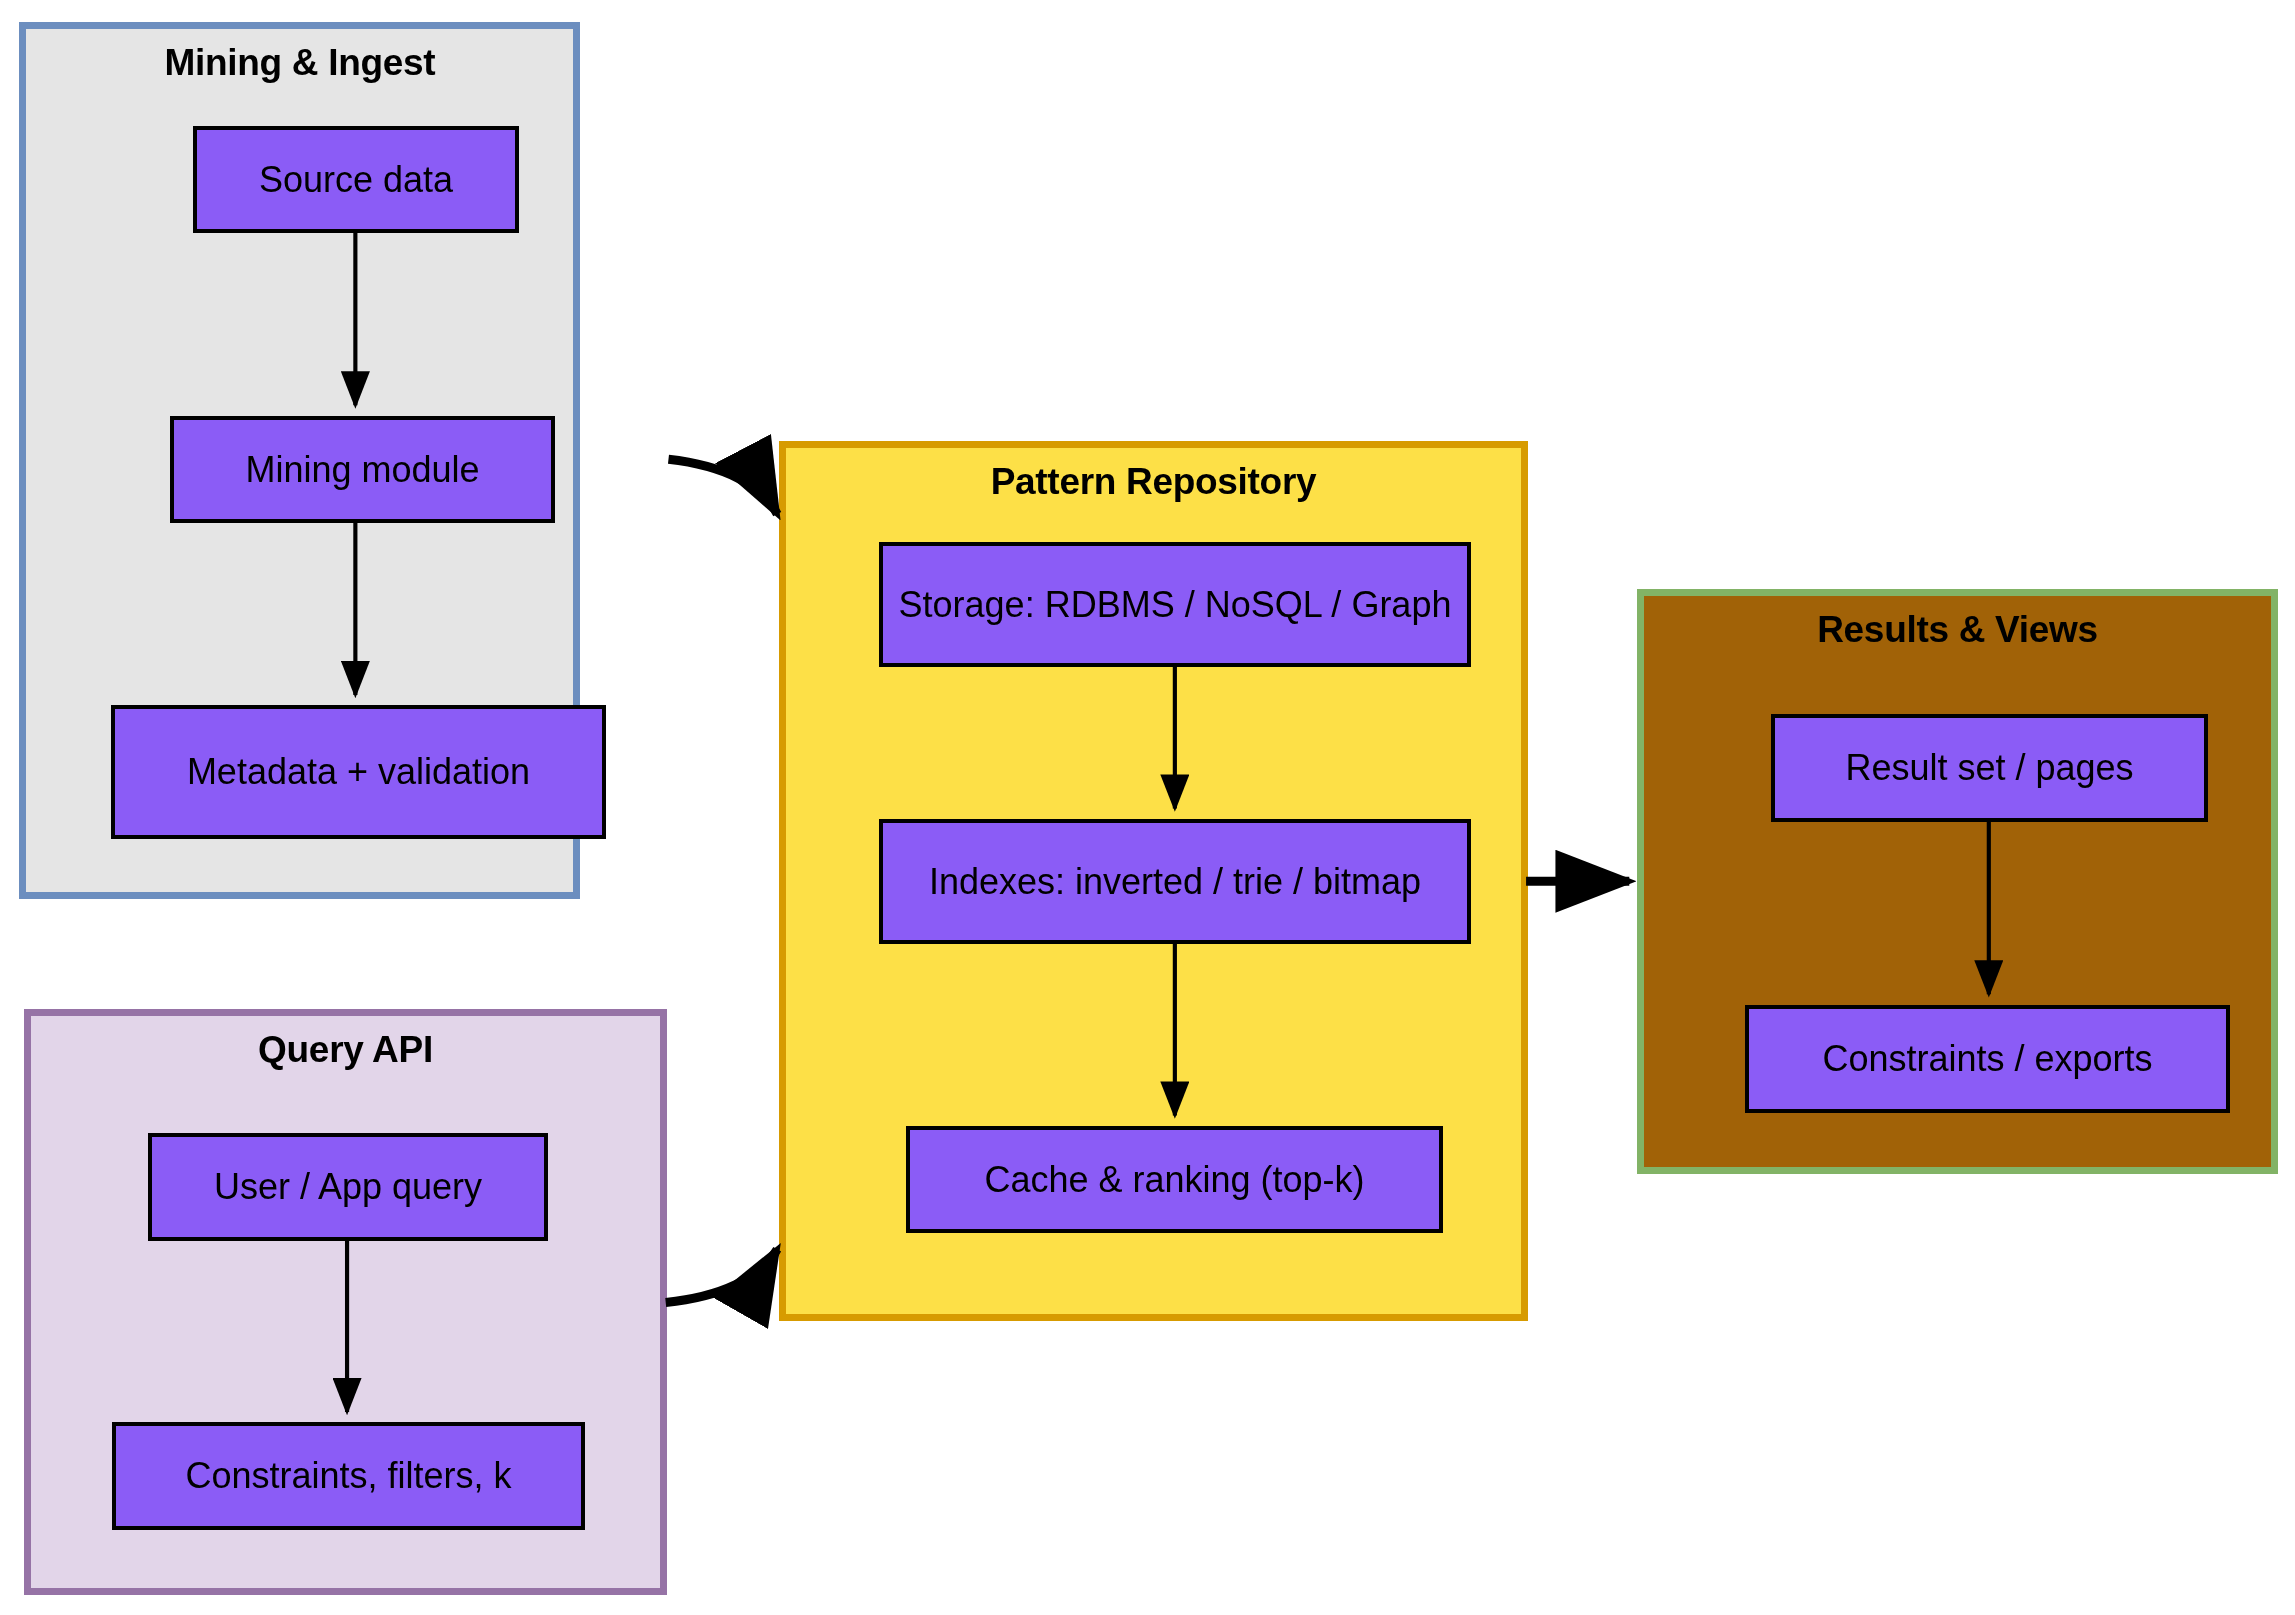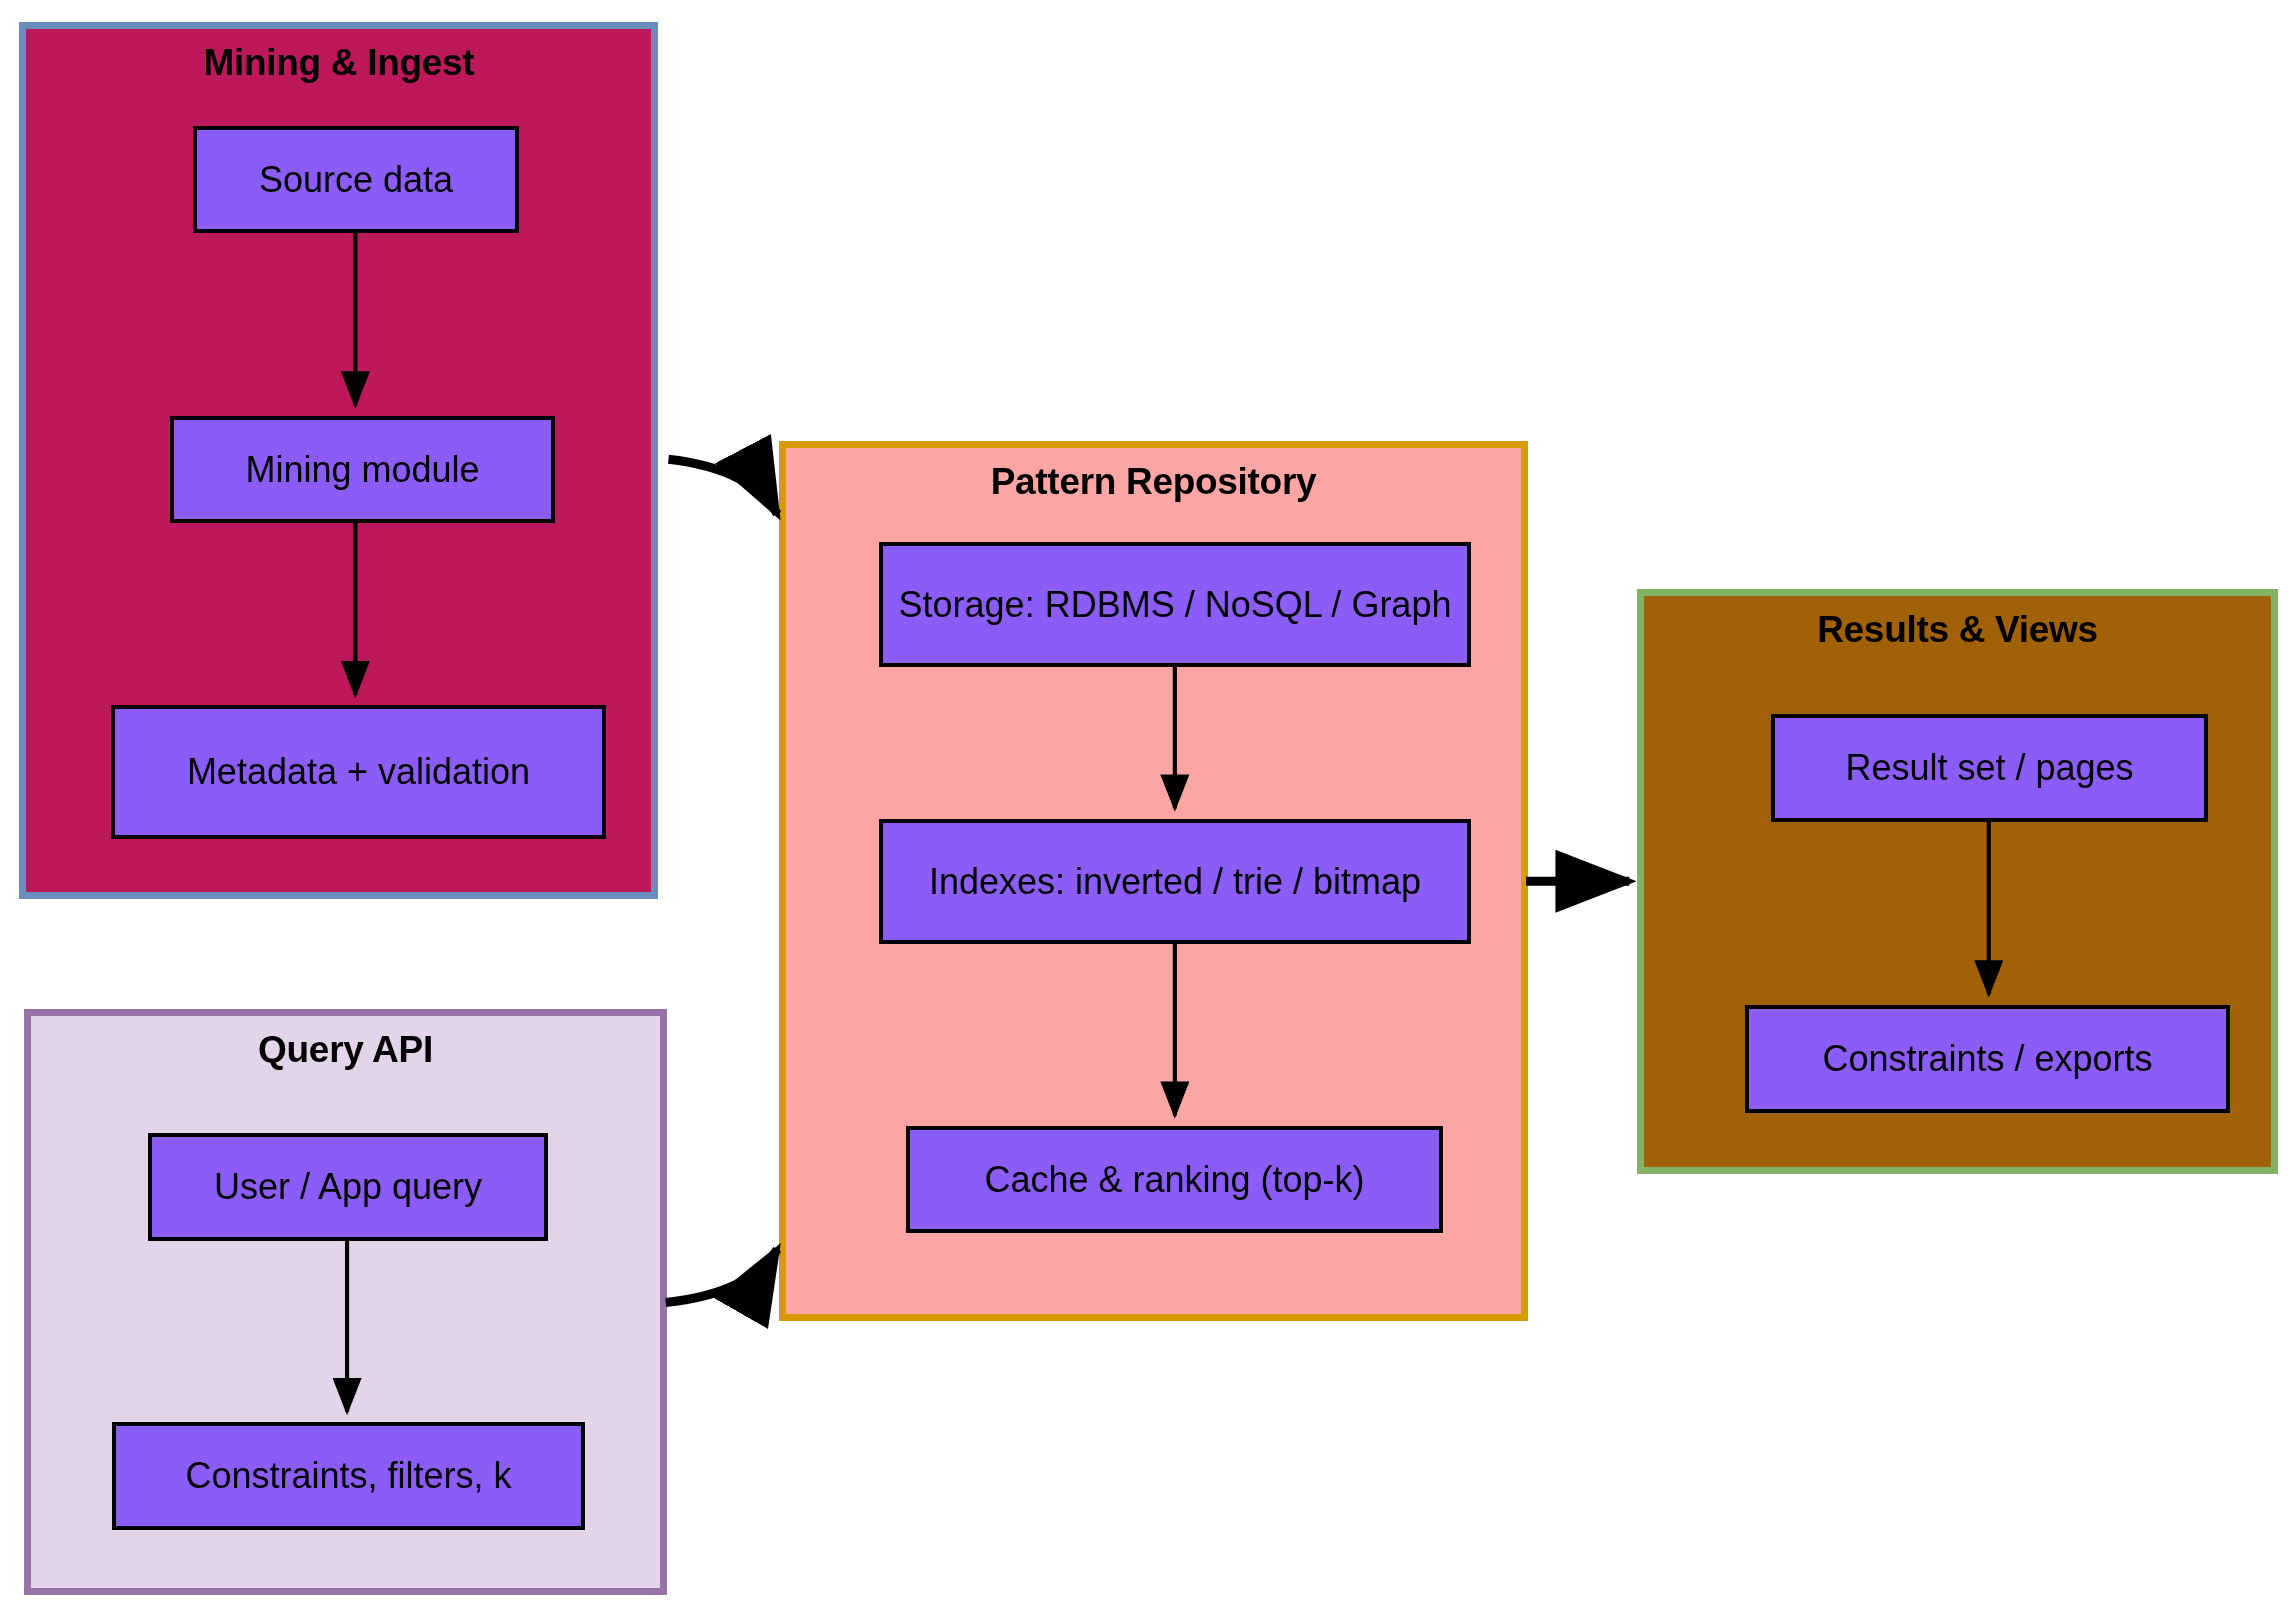--- a/index.html
+++ b/index.html
@@ -55,33 +55,33 @@
     width: 2295px;
     height: 1615px;
     pointer-events: none;
   }
 </style>
 </head>
 <body>
 
 <div id="canvas" style="background: rgb(255, 255, 255);">
   <div id="panels">
-      <div class="panel" style="left: 19.4px; top: 22px; width: 639px; height: 877px; background: #be185d; border-color: rgb(108, 142, 191); border-width: 7px; padding-left: 28px;">
+      <div class="panel" style="left: 19.4px; top: 22px; width: 561px; height: 877px; background: #e5e5e5; border-color: rgb(108, 142, 191); border-width: 7px; padding-left: 28px;">
         <div class="panel-title" style="top: 12.5px;">Mining &amp; Ingest</div>
       </div>
       <div class="node" style="left: 193px; top: 126px; width: 326px; height: 107px;">
         <span>Source data</span>
       </div>
       <div class="node" style="left: 170px; top: 416px; width: 385px; height: 107px;">
         <span>Mining module</span>
       </div>
       <div class="node" style="left: 111px; top: 705px; width: 495px; height: 134px;">
         <span>Metadata + validation</span>
       </div>
-      <div class="panel" style="left: 779px; top: 441px; width: 749px; height: 880px; background: #fca5a5; border-color: rgb(215, 155, 0); border-width: 7px;">
+      <div class="panel" style="left: 779px; top: 441px; width: 749px; height: 880px; background: #fde047; border-color: rgb(215, 155, 0); border-width: 7px;">
         <div class="panel-title" style="top: 12.5px;">Pattern Repository</div>
       </div>
       <div class="node" style="left: 879px; top: 542px; width: 592px; height: 125px;">
         <span>Storage: RDBMS / NoSQL / Graph</span>
       </div>
       <div class="node" style="left: 879px; top: 819px; width: 592px; height: 125px;">
         <span>Indexes: inverted / trie / bitmap</span>
       </div>
       <div class="node" style="left: 906px; top: 1126px; width: 537px; height: 107px;">
         <span>Cache &amp; ranking (top-k)</span>

